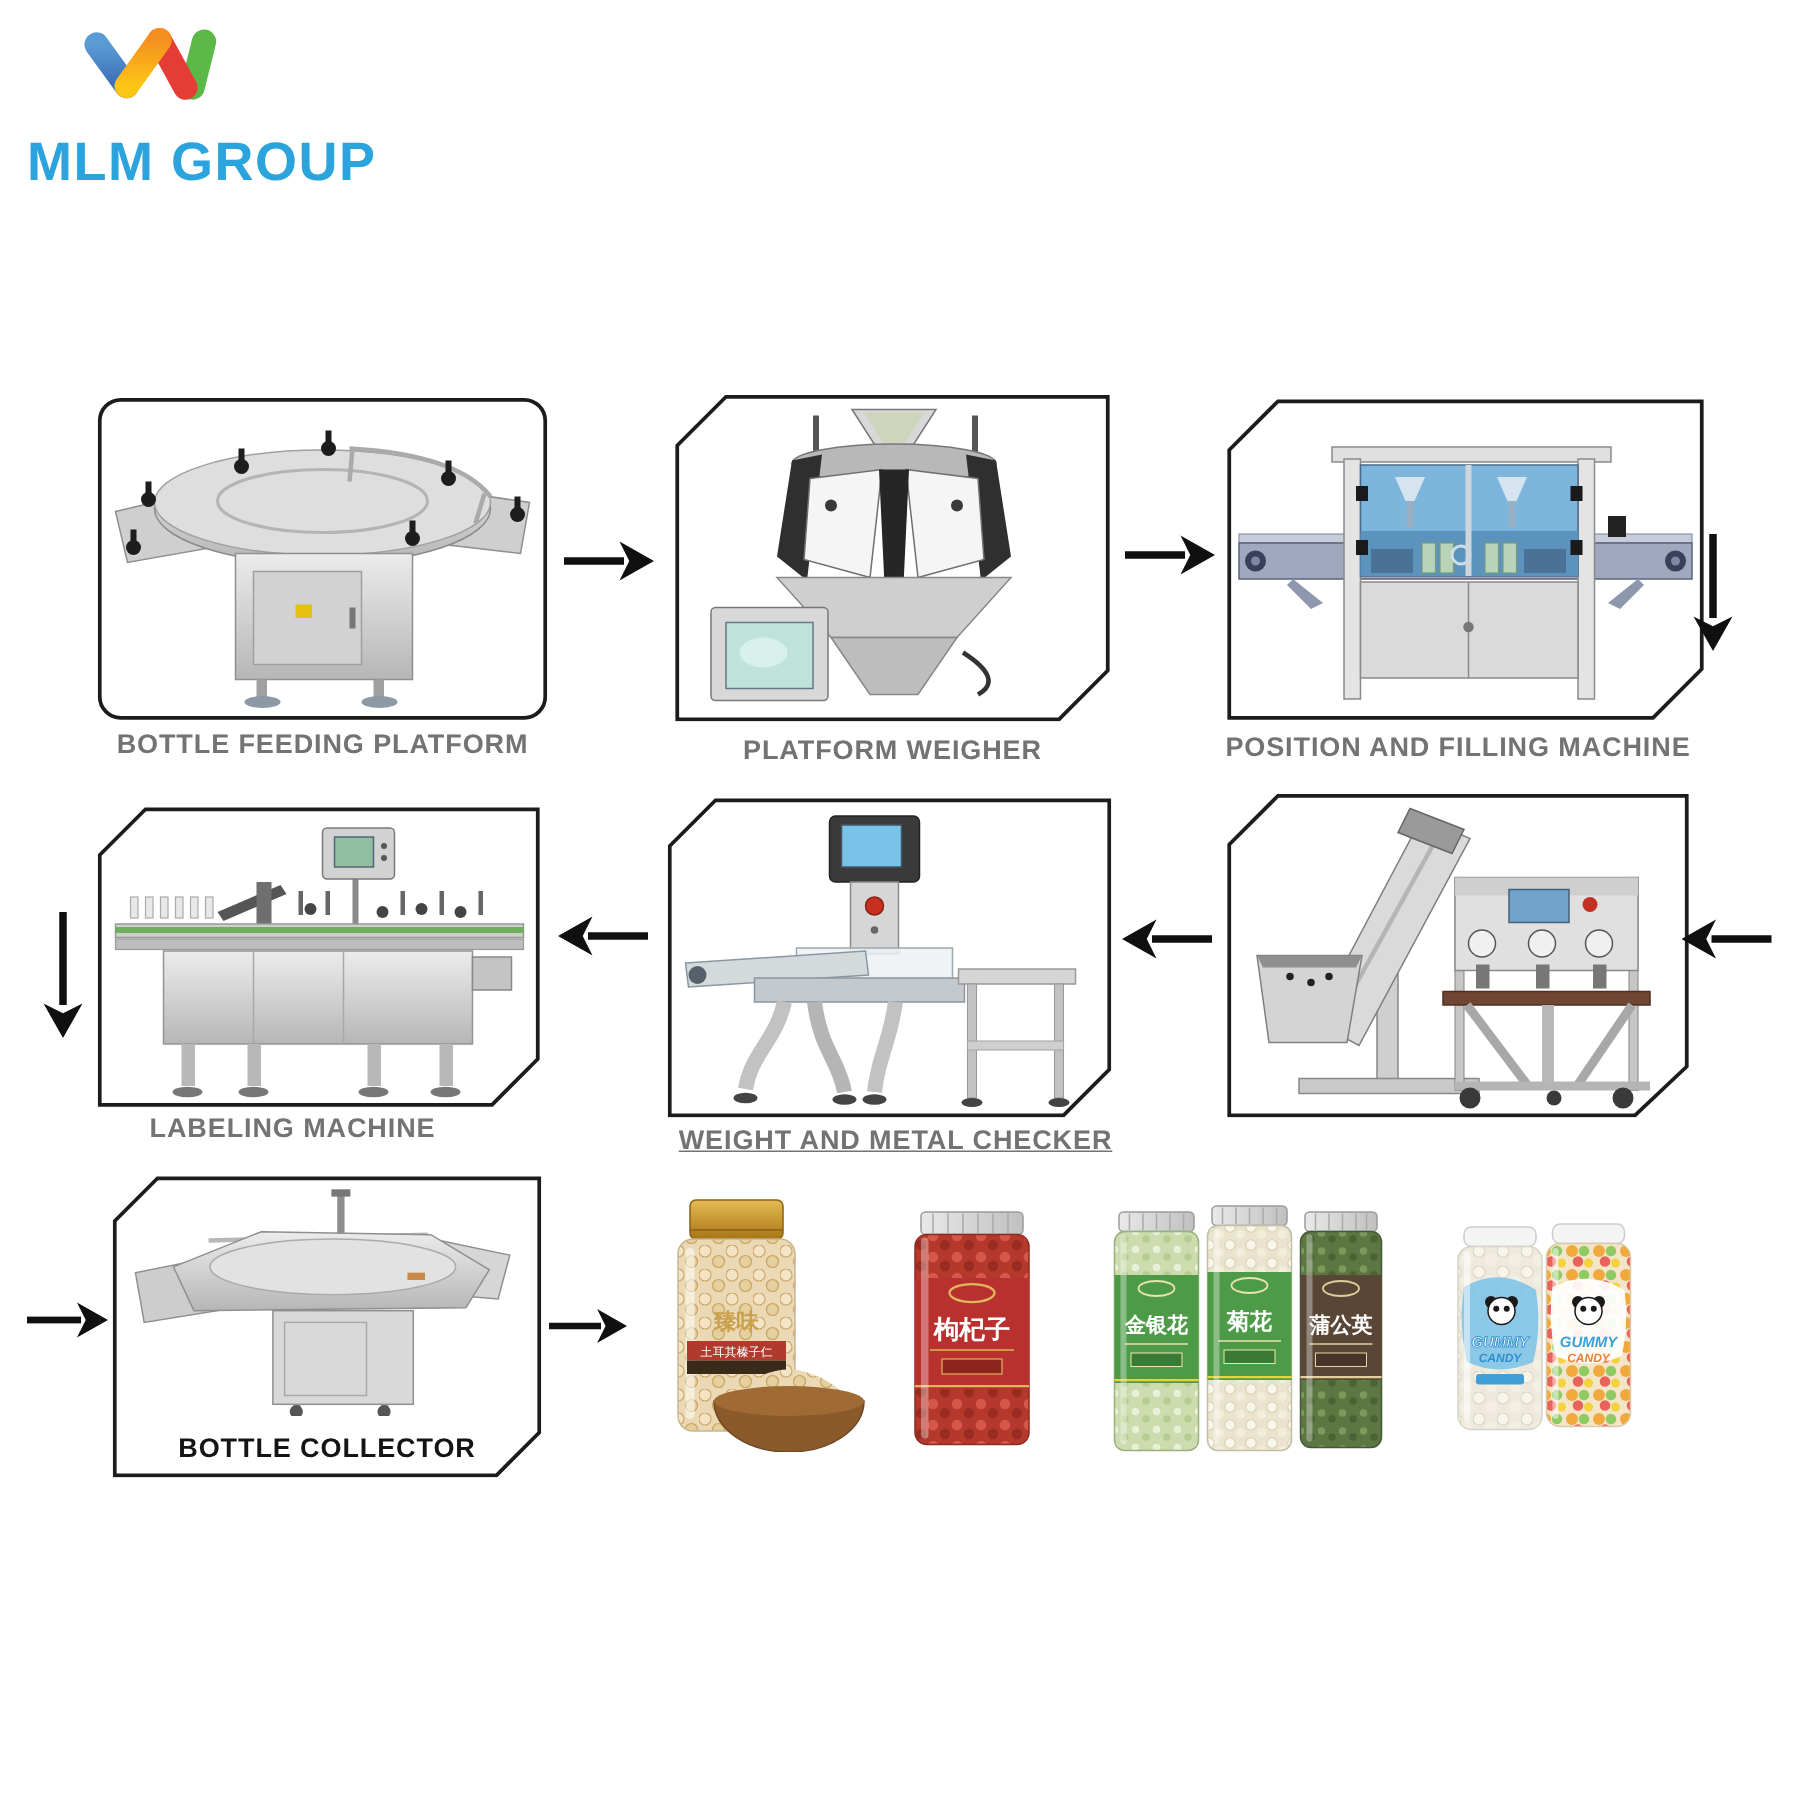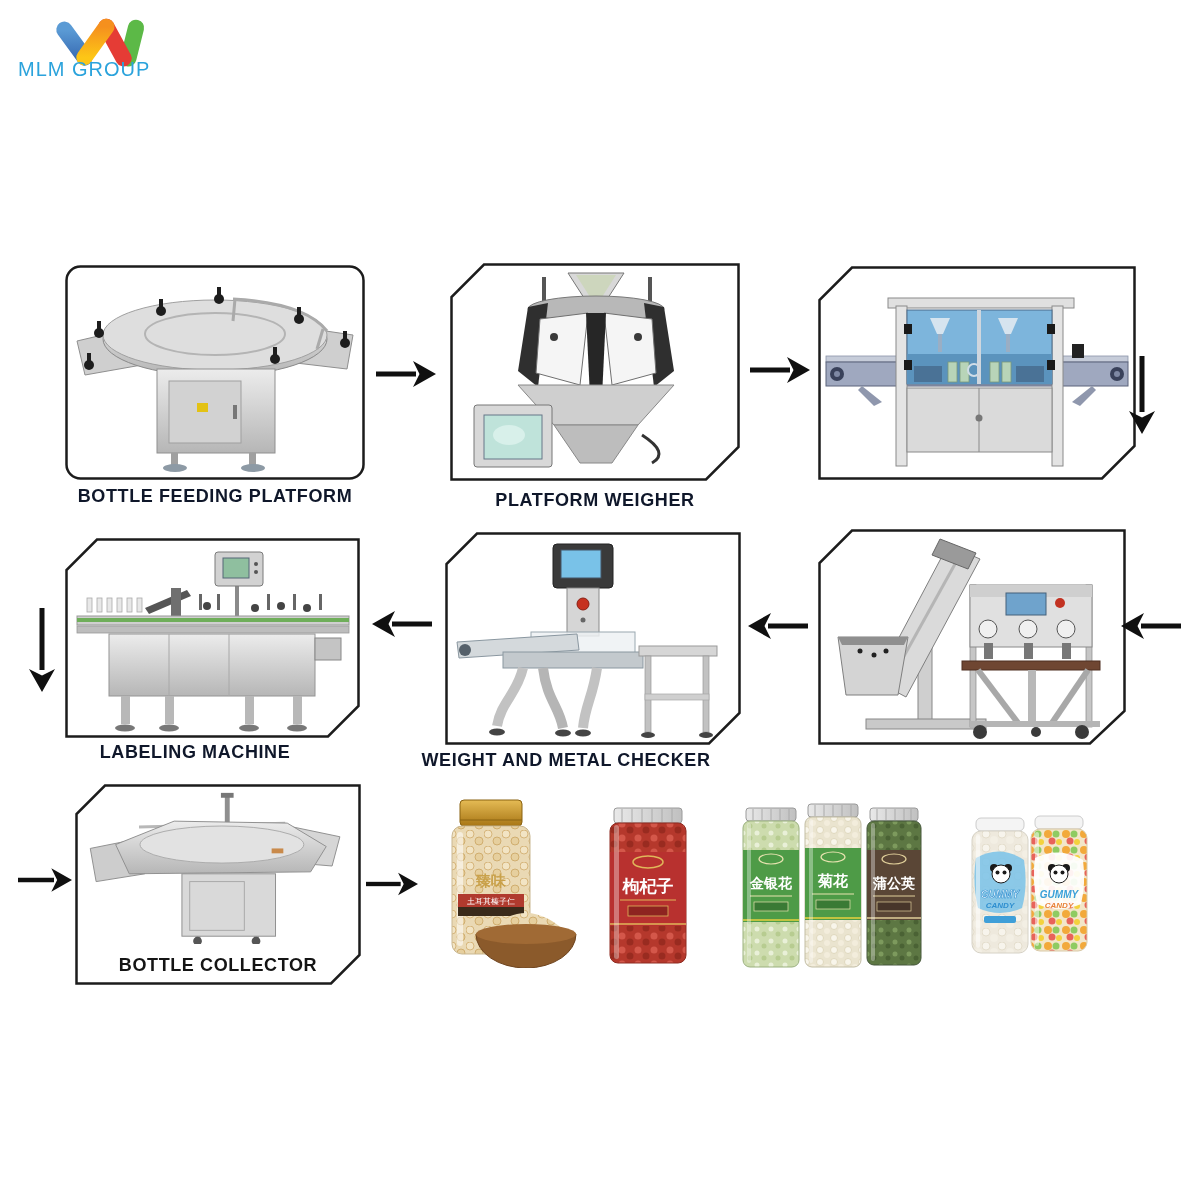--- a/index.html
+++ b/index.html
@@ -1,25 +1,25 @@
 <!DOCTYPE html>
 <html><head>
 <meta charset="utf-8">
 <style>
   html,body{margin:0;padding:0;background:#fff;}
   .canvas{position:relative;width:1200px;height:1200px;background:#ffffff;overflow:hidden;
           font-family:"Liberation Sans",sans-serif;}
   .logo{position:absolute;left:16px;top:10px;width:220px;height:96px;}
   .logo-icon{position:absolute;left:36px;top:4px;}
-  .logo-text{position:absolute;left:2px;top:48px;font-size:20px;color:#2ba3dc;letter-spacing:1px;font-weight:400;white-space:nowrap;}
+  .logo-text{position:absolute;left:2px;top:77px;font-size:36px;color:#2ba3dc;letter-spacing:1px;font-weight:700;white-space:nowrap;}
   .mbox{position:absolute;}
   .frame{position:absolute;left:0;top:0;width:100%;height:100%;}
   .art{position:absolute;left:4px;top:4px;width:calc(100% - 8px);height:calc(100% - 8px);}
   .mlabel{position:absolute;transform:translateX(-50%);white-space:nowrap;
-          font-weight:bold;font-size:18px;letter-spacing:.6px;color:#0f172a;}
+          font-weight:bold;font-size:18px;letter-spacing:.6px;color:#737373;}
   .inlabel{position:absolute;left:50%;bottom:9px;transform:translateX(-50%);white-space:nowrap;
           font-weight:bold;font-size:18px;letter-spacing:.6px;color:#141414;}
   .arrow{position:absolute;}
   .arrow svg{display:block;width:100%;height:100%;}
   .a-left svg{transform:scaleX(-1);}
   .product{position:absolute;}
   svg text{font-family:"Liberation Sans","DejaVu Sans",sans-serif;}
 </style>
 </head>
 <body>
@@ -232,20 +232,21 @@
         <rect x="82" y="54" width="8" height="10"></rect>
           <rect x="82" y="90" width="8" height="10"></rect>
         <rect x="225" y="54" width="8" height="10"></rect>
           <rect x="225" y="90" width="8" height="10"></rect>
       </g>
       <rect x="85" y="118" width="145" height="64" fill="#dadada" stroke="#8a8a8a"></rect>
       <line x1="157" y1="118" x2="157" y2="182" stroke="#8a8a8a"></line>
       <circle cx="157" cy="148" r="3.5" fill="#777777"></circle>
     </svg>
   </div>
+  <div class="mlabel" style="left:972px;top:488px;">POSITION AND FILLING MACHINE</div>
 
   <div class="arrow" style="left:1126px;top:356px;width:32px;height:78px;">
     <svg viewBox="0 0 32 78">
         <rect x="13.5" y="0" width="5" height="56" fill="#101010"></rect>
         <path d="M16,78 L3,55 L16,61.5 L29,55 Z" fill="#101010"></path>
       </svg>
   </div>
 
   <div class="arrow" style="left:26px;top:608px;width:32px;height:84px;">
     <svg viewBox="0 0 32 84">
@@ -340,21 +341,21 @@
       <path d="M148,132 C144,160 136,170 134,192" fill="none" stroke="#c2c2c2" stroke-width="10"></path>
       <g fill="#444444">
         <ellipse cx="48" cy="196" rx="8" ry="3.5"></ellipse>
           <ellipse cx="114" cy="197" rx="8" ry="3.5"></ellipse>
         <ellipse cx="134" cy="197" rx="8" ry="3.5"></ellipse>
           <ellipse cx="199" cy="199" rx="7" ry="3"></ellipse>
           <ellipse cx="257" cy="199" rx="7" ry="3"></ellipse>
       </g>
     </svg>
   </div>
-  <div class="mlabel" style="left:566px;top:750px;">WEIGHT AND METAL CHECKER</div>
+  <div class="mlabel" style="left:597px;top:750px;text-decoration:underline;">WEIGHT AND METAL CHECKER</div>
 
   <div class="arrow a-left" style="left:748px;top:610px;width:60px;height:32px;">
     <svg viewBox="0 0 60 32">
         <rect x="0" y="13.5" width="40" height="5" fill="#101010"></rect>
         <path d="M60,16 L37,3 L43.5,16 L37,29 Z" fill="#101010"></path>
       </svg>
   </div>
 
   <div class="mbox" style="left:818px;top:529px;width:308px;height:216px;">
     <svg class="frame" viewBox="0 0 308 216">

